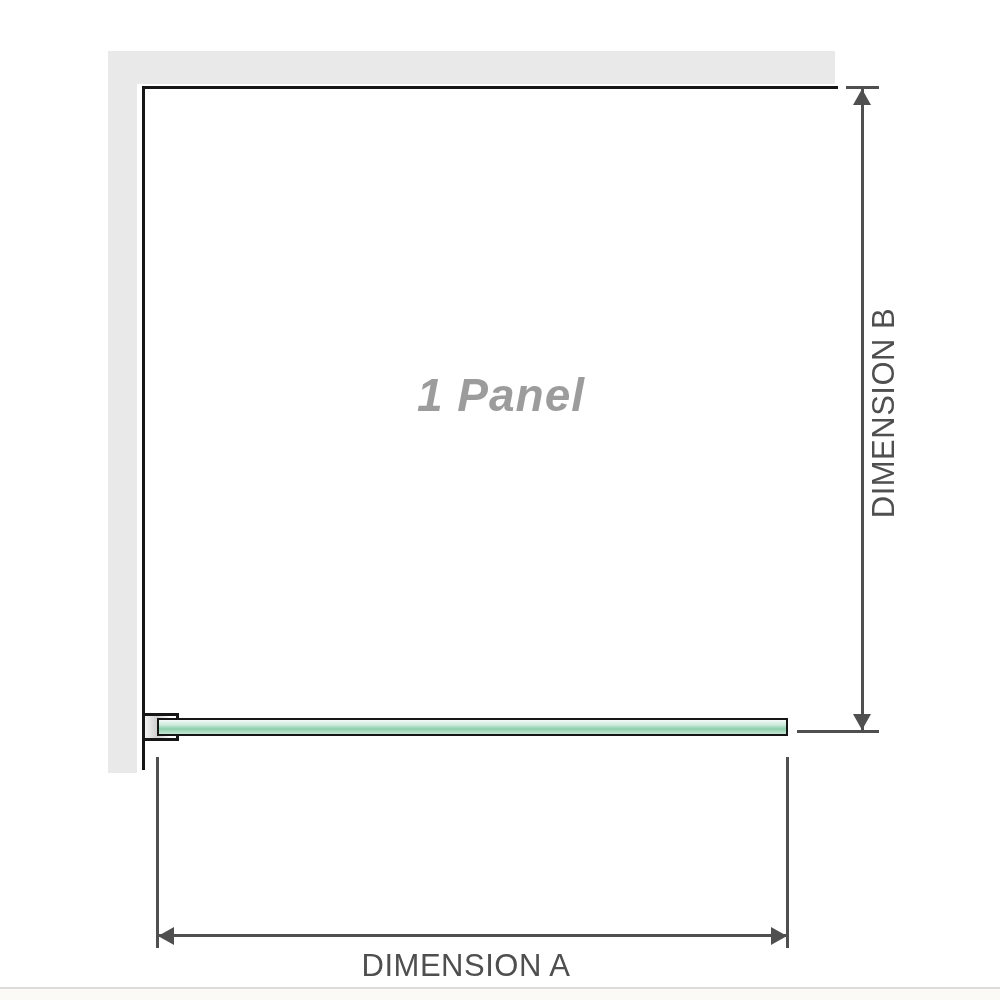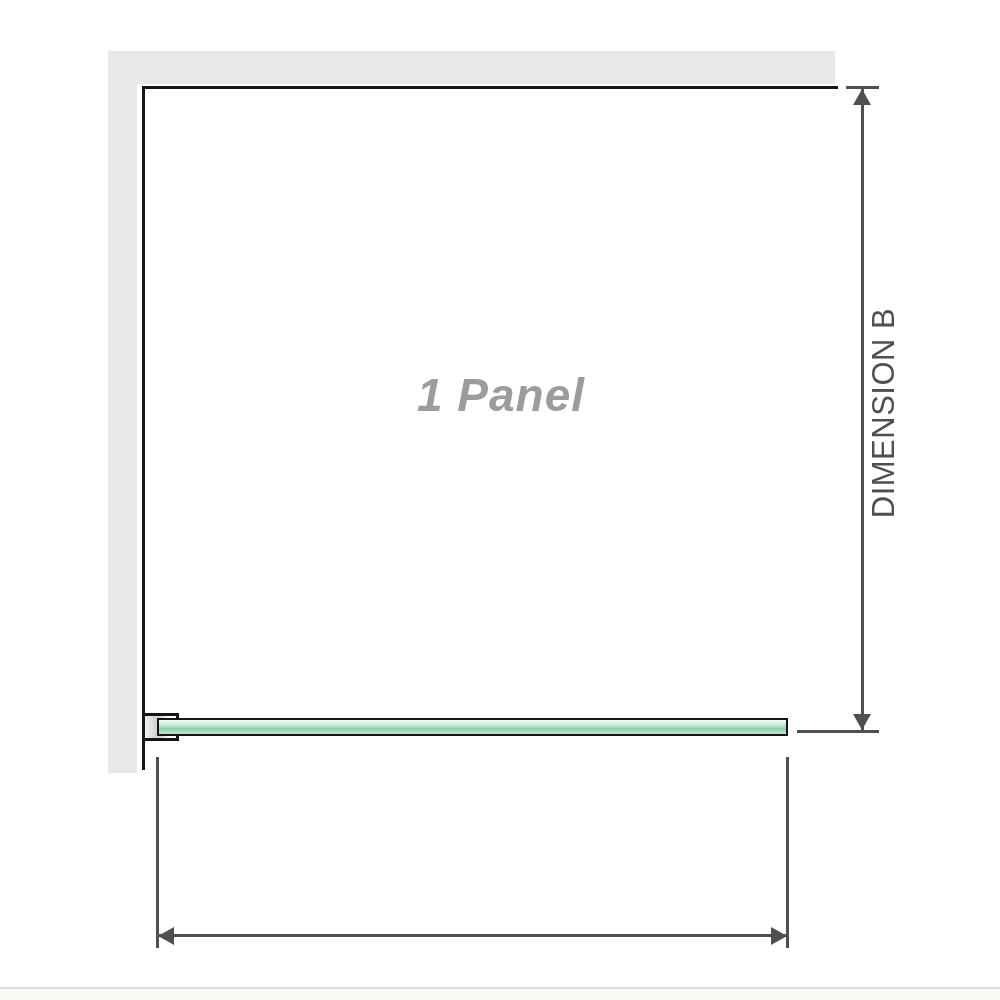--- a/index.html
+++ b/index.html
@@ -130,17 +130,18 @@
   <div class="abs dim dimb-line"></div>
   <div class="abs arrow-up"></div>
   <div class="abs arrow-down"></div>
   <div class="abs dim-label dimb-label">DIMENSION B</div>
 
   <div class="abs dim dima-ext-left"></div>
   <div class="abs dim dima-ext-right"></div>
   <div class="abs dim dima-line"></div>
   <div class="abs arrow-left"></div>
   <div class="abs arrow-right"></div>
+  <div class="abs dim-label dima-label">DIMENSION A</div>
 
   <div class="abs below-baseline"></div>
   <div class="abs baseline"></div>
 
 </div>
 
 </body></html>

